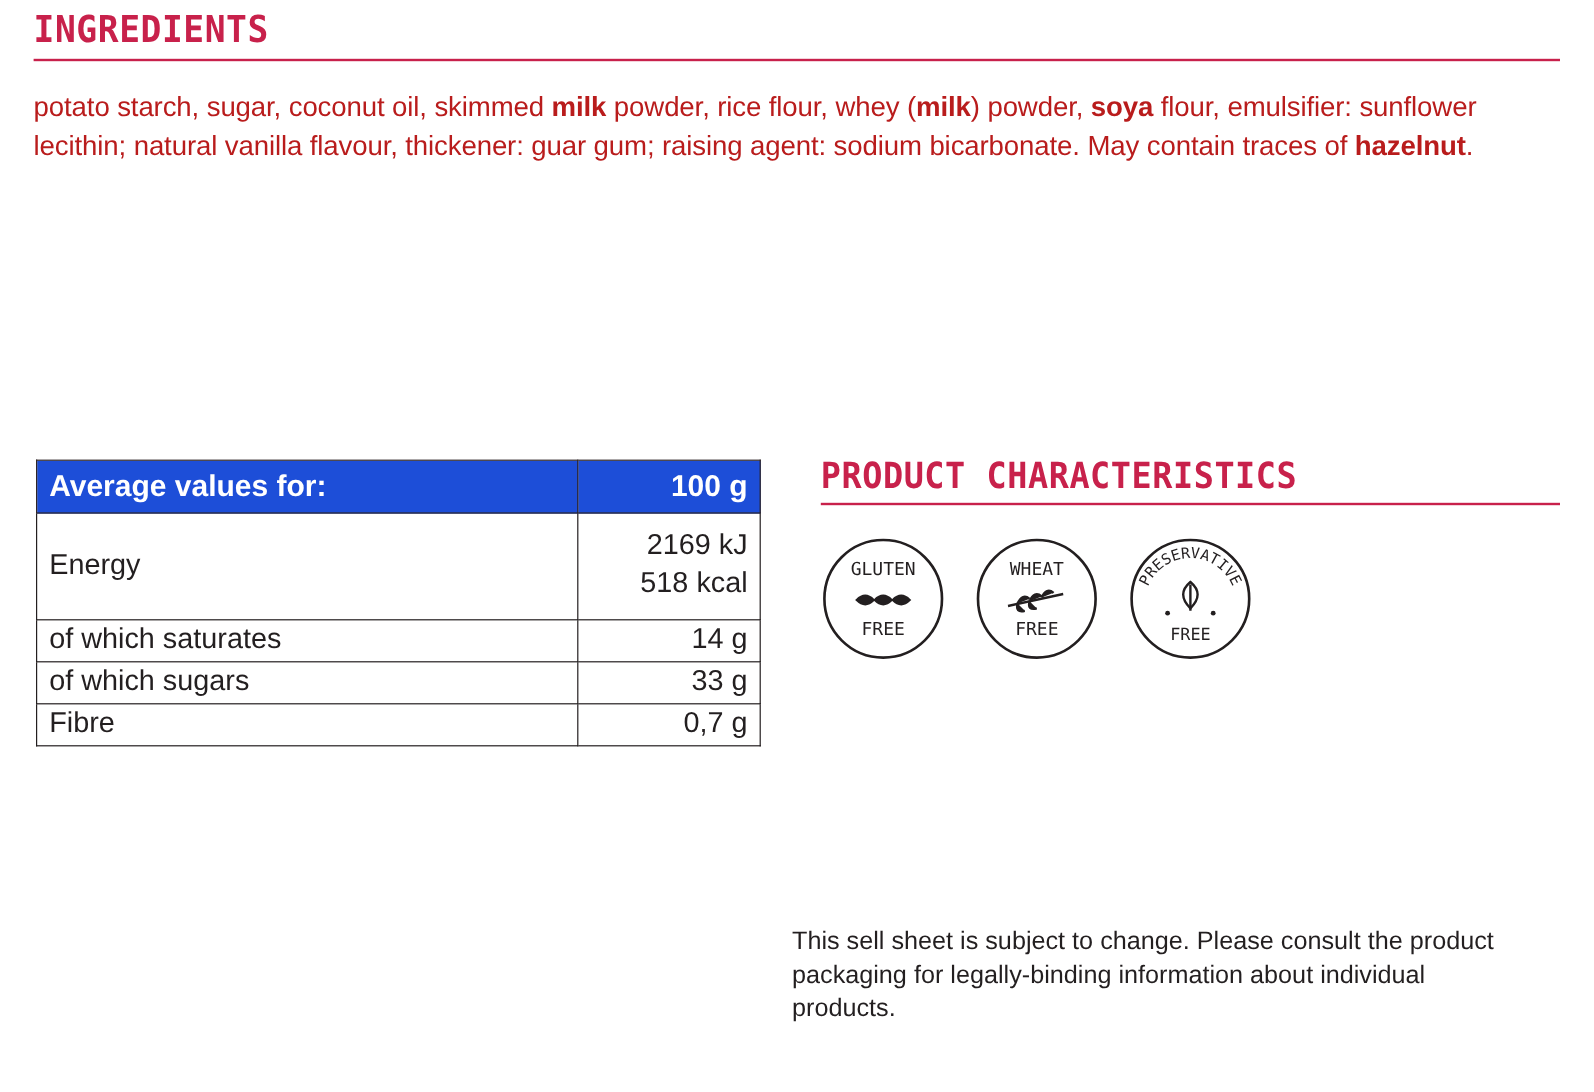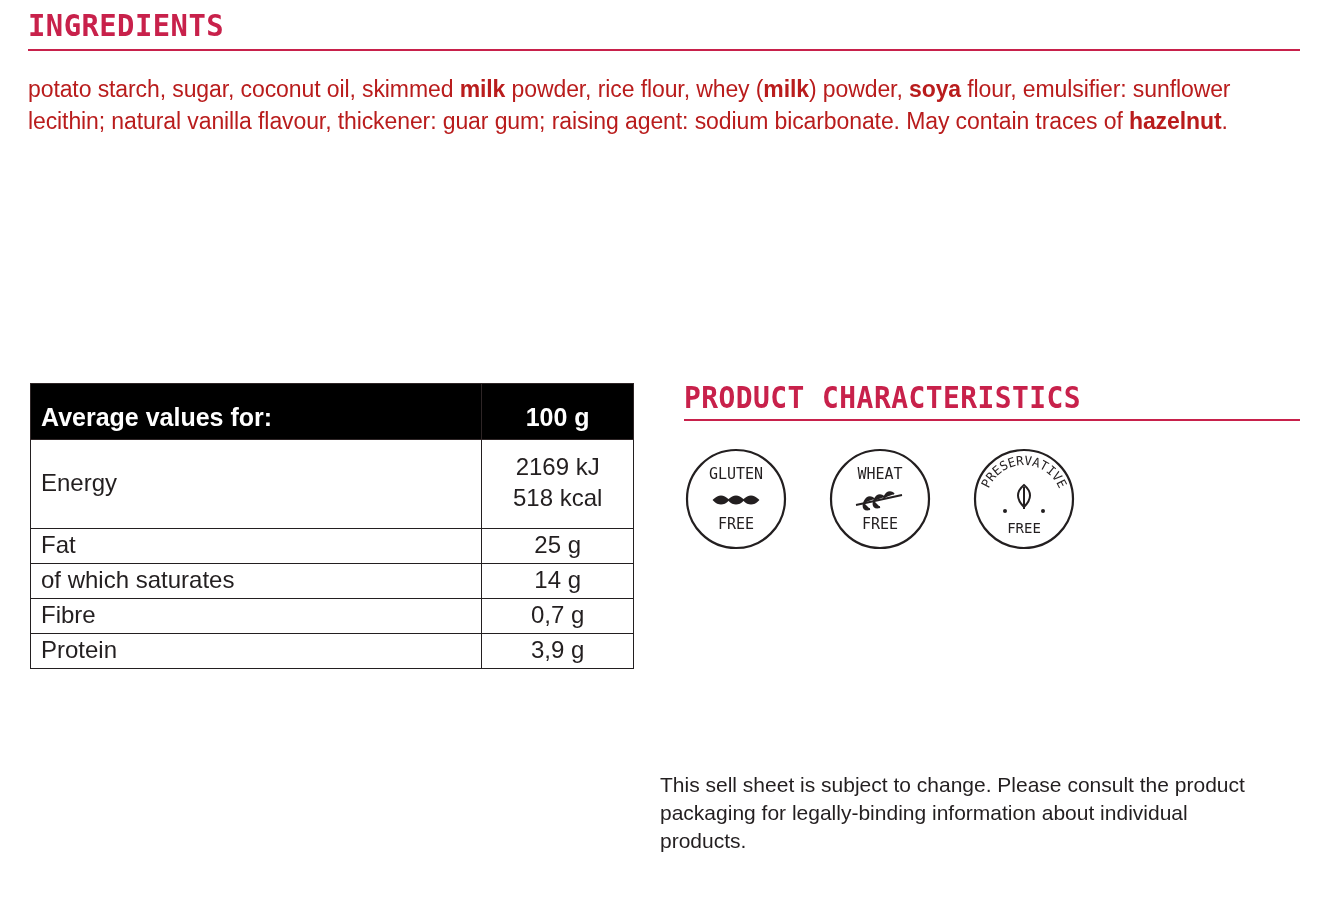--- a/index.html
+++ b/index.html
@@ -56,31 +56,31 @@
     width: 604px;
     border-collapse: collapse;
     font-size: 24px;
   }
   .nutrition-table td {
     border: 1.5px solid #231f20;
     padding: 2px 10px 4px 10px;
     vertical-align: middle;
   }
   .nutrition-table tr.header-row td {
-    background: #000000;
+    background: #1d4ed8;
     color: #ffffff;
     font-weight: bold;
     font-size: 25px;
     border-color: #2e2526;
-    padding-top: 19px;
+    padding-top: 7px;
     padding-bottom: 7px;
   }
   .nutrition-table td.label { width: 465px; }
   .nutrition-table td.value {
-    text-align: center;
+    text-align: right;
     width: 135px;
   }
   .energy-label { height: 82px; }
   .energy-value {
     text-align: right;
     line-height: 1.28;
     padding-top: 4px;
     padding-bottom: 4px;
   }
   .energy-value div { white-space: nowrap; }
@@ -91,21 +91,21 @@
     left: 684px;
     top: 383px;
     width: 616px;
   }
   .characteristics-section .section-title {
     font-size: 30px;
     margin-bottom: 6px;
   }
   .badges-row {
     display: flex;
-    gap: 40px;
+    gap: 24px;
     margin-top: 26px;
   }
   .badge {
     width: 104px;
     height: 104px;
     position: relative;
   }
   .badge svg { display: block; }
 
   .disclaimer {
@@ -134,34 +134,30 @@
       <td class="value">100 g</td>
     </tr>
     <tr>
       <td class="label energy-label">Energy</td>
       <td class="value energy-value">
         <div>2169 kJ</div>
         <div>518 kcal</div>
       </td>
     </tr>
     <tr>
-      <td class="label">Fat</td>
-      <td class="value">25 g</td>
-    </tr>
-    <tr>
       <td class="label">of which saturates</td>
       <td class="value">14 g</td>
     </tr>
     <tr>
+      <td class="label">of which sugars</td>
+      <td class="value">33 g</td>
+    </tr>
+    <tr>
       <td class="label">Fibre</td>
       <td class="value">0,7 g</td>
-    </tr>
-    <tr>
-      <td class="label">Protein</td>
-      <td class="value">3,9 g</td>
     </tr>
   </tbody>
 </table>
 
 <div class="characteristics-section">
   <h1 class="section-title">PRODUCT CHARACTERISTICS</h1>
   <div class="title-rule"></div>
 
   <div class="badges-row">
 

